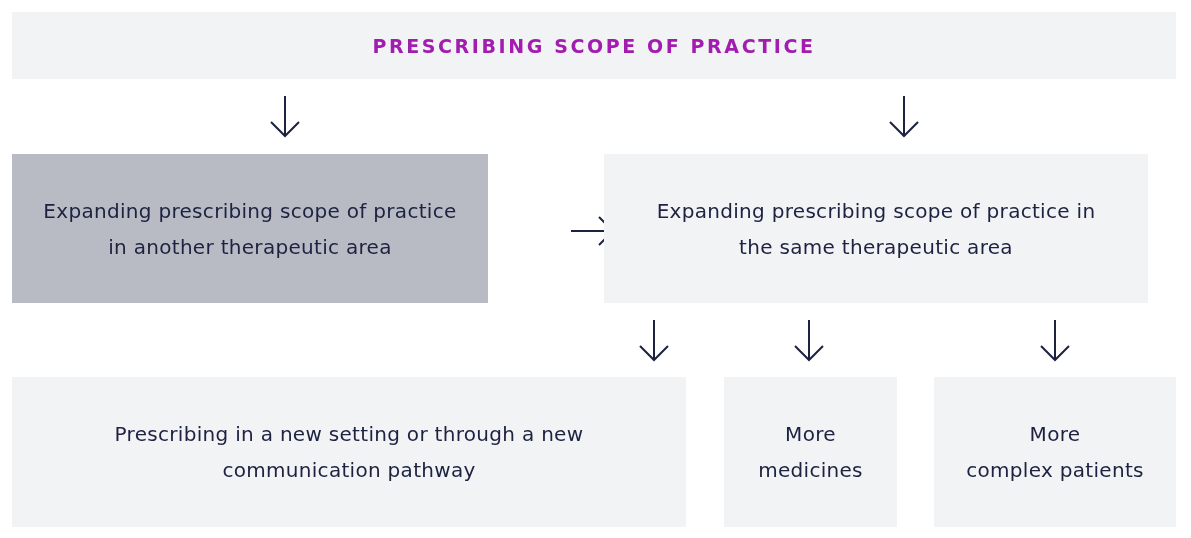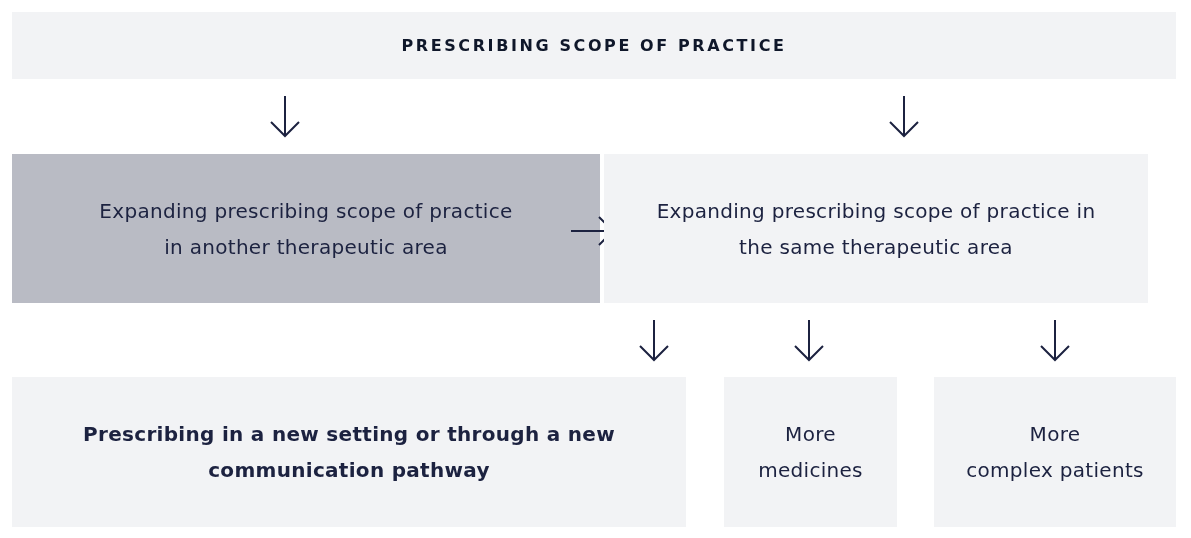--- a/index.html
+++ b/index.html
@@ -2,21 +2,21 @@
 <html><head>
 <meta charset="utf-8">
 <style>
   html, body { margin: 0; padding: 0; background: #ffffff; }
   body { width: 1191px; height: 538px; position: relative; overflow: hidden;
          font-family: "DejaVu Sans", sans-serif; color: #1c2240; }
   .box { position: absolute; background: #f2f3f5; display: flex; align-items: center;
          justify-content: center; text-align: center; box-sizing: border-box; }
   .box.dark { background: #b9bbc4; }
   .box .txt { font-size: 20px; line-height: 36px; letter-spacing: 0.3px; white-space: pre-line; color: #1c2240; }
-  .title { font-size: 16px; font-weight: bold; letter-spacing: 2.6px; color: #0f172a; }
+  .title { font-size: 19px; font-weight: bold; letter-spacing: 2.6px; color: #a21caf; }
   .arrow { position: absolute; }
   .arrow svg { display: block; }
 </style>
 </head>
 <body>
 
 <div class="box" style="left:12px; top:12px; width:1164px; height:67px;">
   <span class="title">PRESCRIBING SCOPE OF PRACTICE</span>
 </div>
 
@@ -26,21 +26,21 @@
       <polyline points="3,28 17,42 31,28" fill="none" stroke="#1c2240" stroke-width="2"></polyline>
     </svg>
 </div>
 <div class="arrow" style="left:887px; top:94px;">
   <svg width="34" height="46" viewBox="0 0 34 46">
       <line x1="17" y1="2" x2="17" y2="42" stroke="#1c2240" stroke-width="2"></line>
       <polyline points="3,28 17,42 31,28" fill="none" stroke="#1c2240" stroke-width="2"></polyline>
     </svg>
 </div>
 
-<div class="box dark" style="left:12px; top:154px; width:588px; height:149px;">
+<div class="box dark" style="left:12px; top:154px; width:476px; height:149px;">
   <span class="txt">Expanding prescribing scope of practice
 in another therapeutic area</span>
 </div>
 
 <div class="arrow" style="left:569px; top:214px;">
   <svg width="48" height="34" viewBox="0 0 48 34">
       <line x1="2" y1="17" x2="44" y2="17" stroke="#1c2240" stroke-width="2"></line>
       <polyline points="30,3 44,17 30,31" fill="none" stroke="#1c2240" stroke-width="2"></polyline>
     </svg>
 </div>
@@ -62,21 +62,21 @@
       <polyline points="3,28 17,42 31,28" fill="none" stroke="#1c2240" stroke-width="2"></polyline>
     </svg>
 </div>
 <div class="arrow" style="left:1038px; top:318px;">
   <svg width="34" height="46" viewBox="0 0 34 46">
       <line x1="17" y1="2" x2="17" y2="42" stroke="#1c2240" stroke-width="2"></line>
       <polyline points="3,28 17,42 31,28" fill="none" stroke="#1c2240" stroke-width="2"></polyline>
     </svg>
 </div>
 
-<div class="box" style="left:12px; top:377px; width:674px; height:150px;font-weight:bold;">
+<div class="box" style="left:12px; top:377px; width:674px; height:150px;">
   <span class="txt">Prescribing in a new setting or through a new
 communication pathway</span>
 </div>
 <div class="box" style="left:724px; top:377px; width:173px; height:150px;">
   <span class="txt">More
 medicines</span>
 </div>
 <div class="box" style="left:934px; top:377px; width:242px; height:150px;">
   <span class="txt">More
 complex patients</span>

